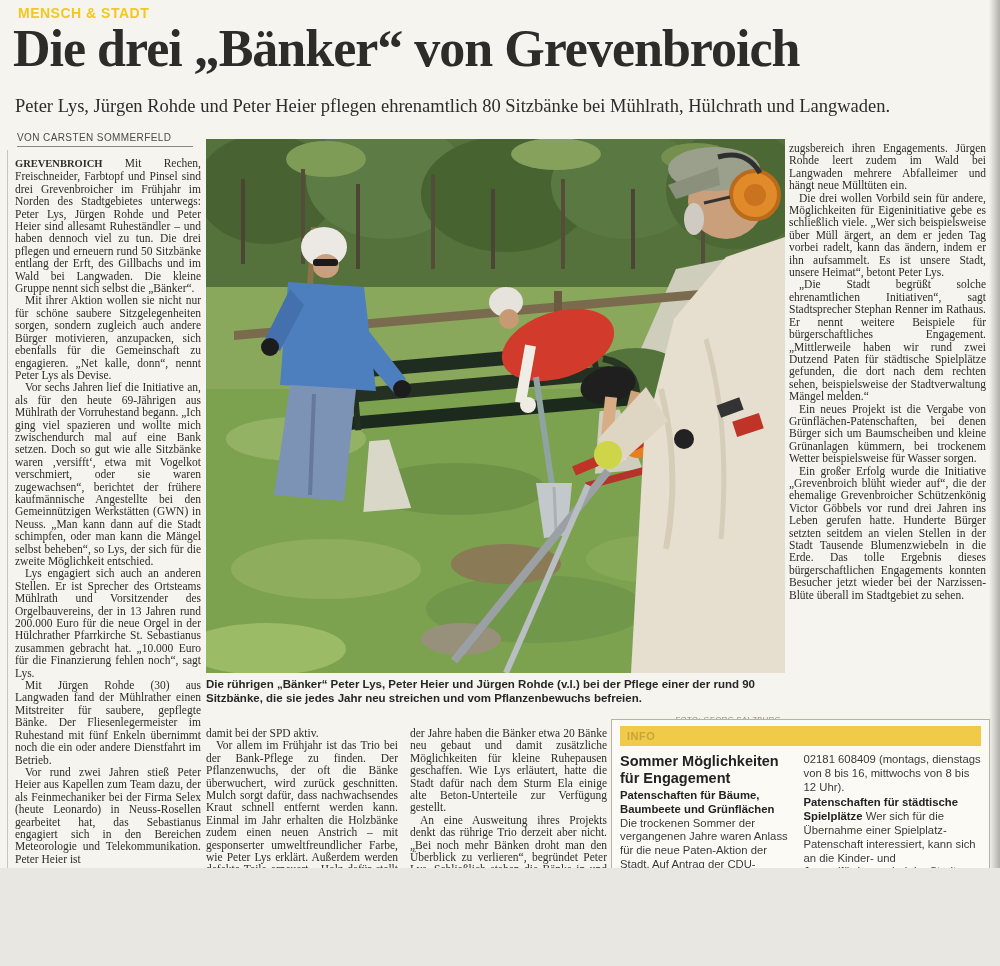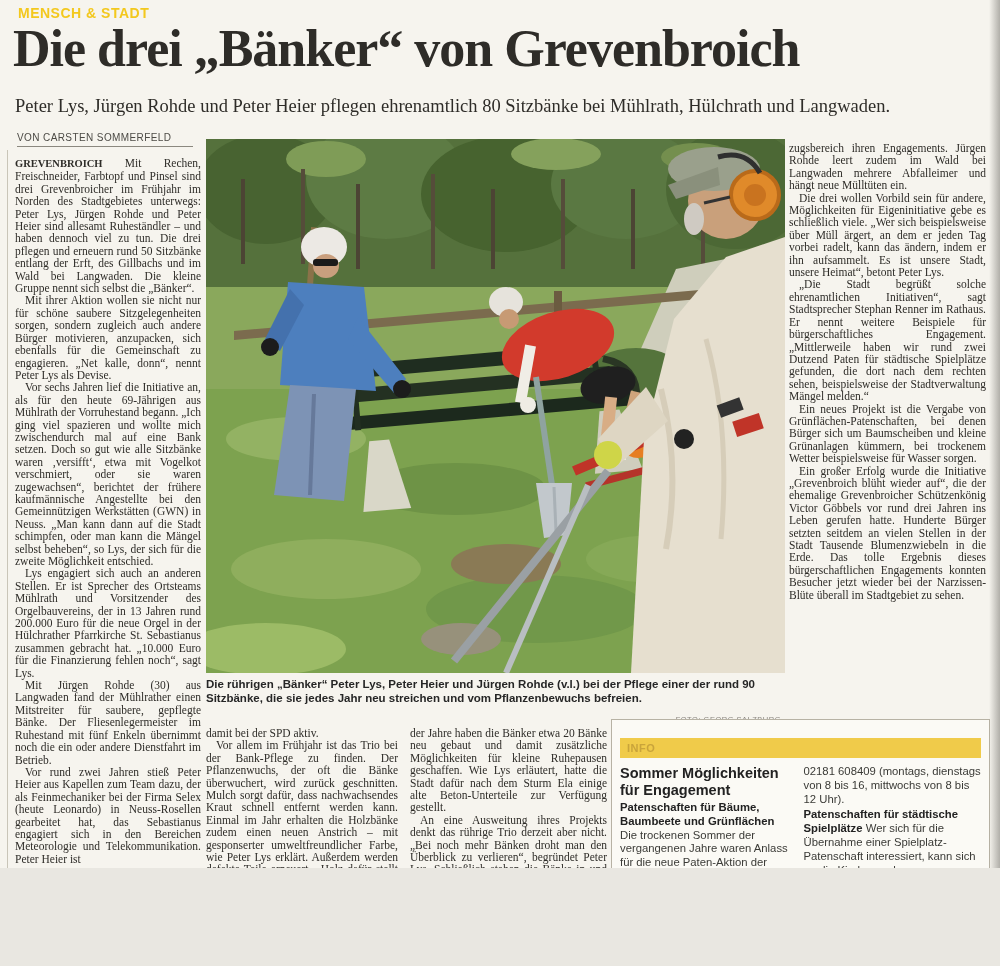--- a/index.html
+++ b/index.html
@@ -46,21 +46,21 @@
   .caption{position:absolute;left:206px;top:678px;width:579px;
     font-family:"Liberation Sans","DejaVu Sans",sans-serif;
     font-weight:bold;font-size:11.5px;line-height:13.5px;color:var(--caption_ink);}
   .credit{position:absolute;right:4px;top:15px;
     font-weight:normal;font-size:7.5px;letter-spacing:.5px;color:var(--credit_gray);margin-top:20px;}
   .infobox{position:absolute;left:611px;top:719px;width:379px;height:247px;
     background:#fbfaf5;border:1px solid #b7b2a4;box-sizing:border-box;padding:6px 8px;
     font-family:"Liberation Sans","DejaVu Sans",sans-serif;color:#3a3a36;}
   .info-bar{height:20px;background:var(--info_bar_yellow);
     font-weight:bold;font-size:11px;letter-spacing:.5px;color:var(--info_label);
-    line-height:20px;padding-left:7px;margin-top:12px;}
+    line-height:20px;padding-left:7px;}
   .info-cols{display:flex;gap:12px;margin-top:7px;}
   .info-col{font-size:11.3px;line-height:13.8px;text-align:left;}
   .info-col.c1{width:172px;}
   .info-col.c2{width:178px;}
   .info-title{font-weight:bold;font-size:14.5px;line-height:17px;color:#222;margin:0 0 7px 0;}
   .info-col p{margin:0 0 2px 0;}
   .ilead{font-weight:bold;color:#222;}
 </style>
 </head>
 <body>

